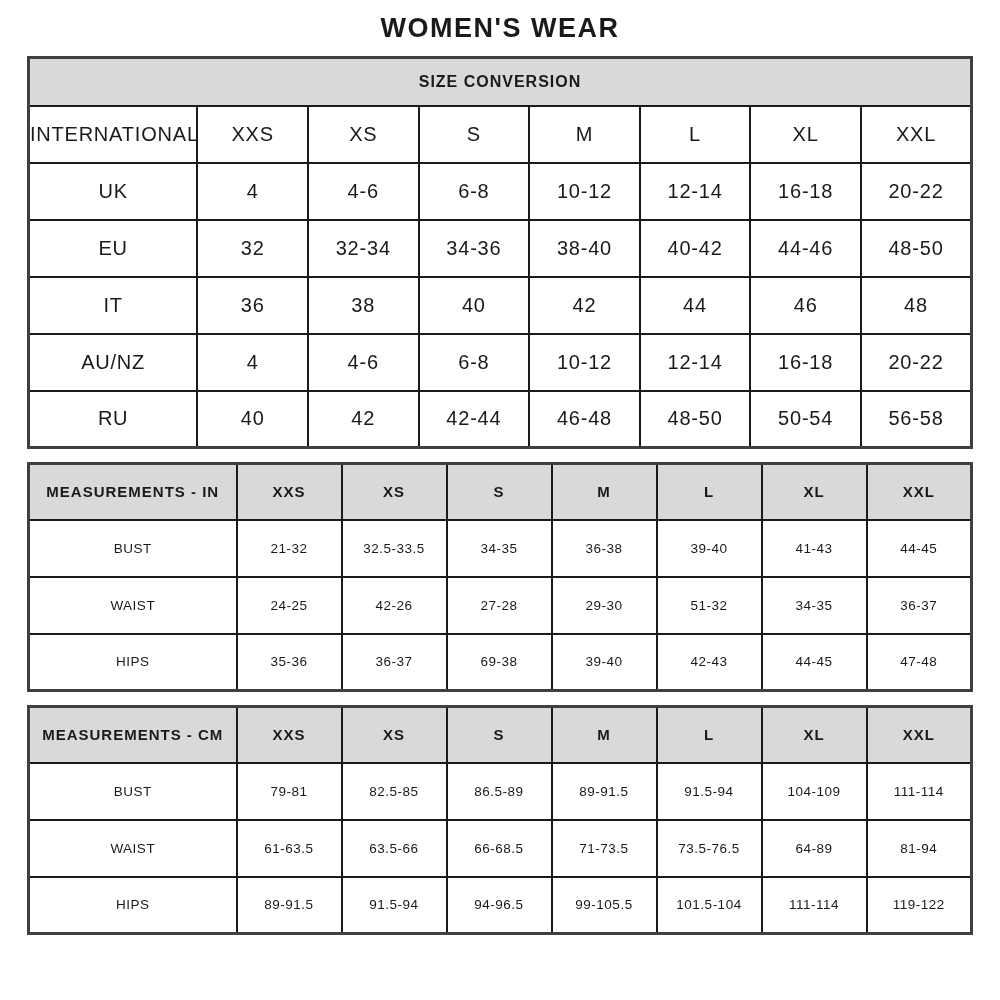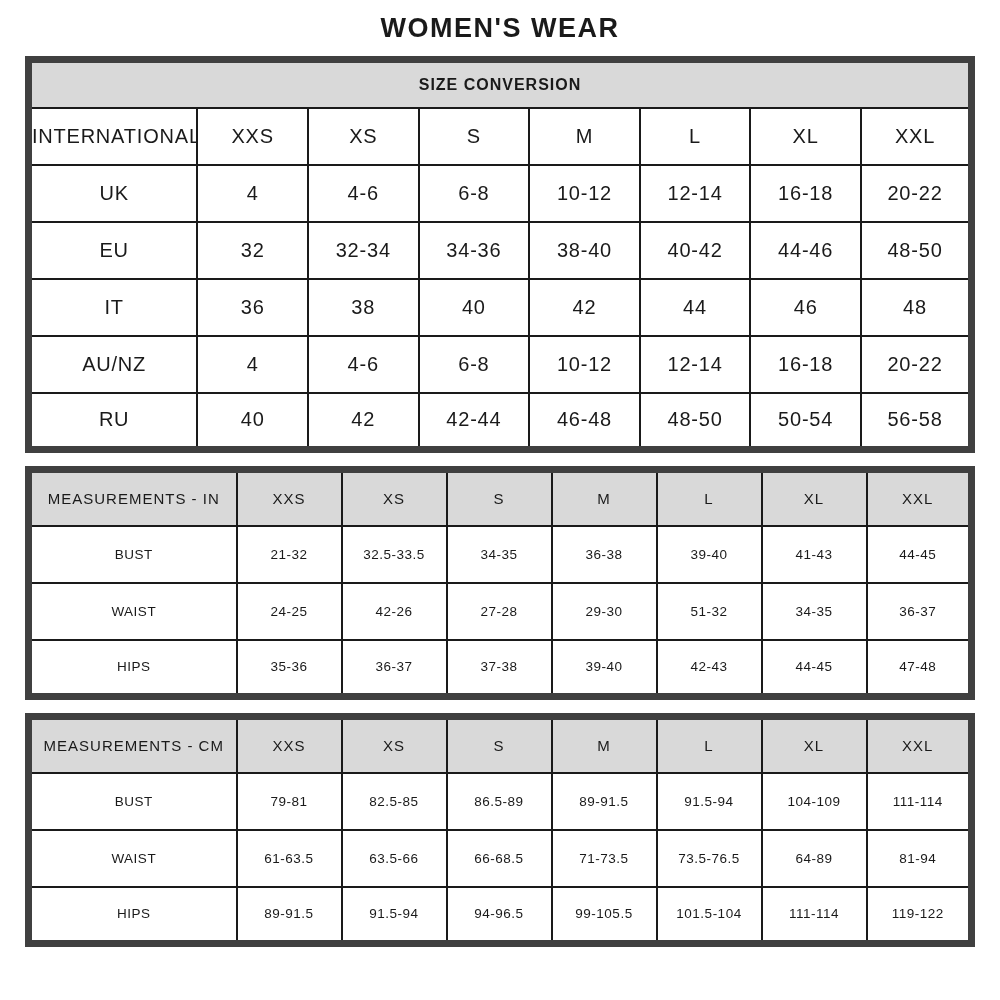--- a/index.html
+++ b/index.html
@@ -22,21 +22,21 @@
     font-weight: 700;
     letter-spacing: 1.5px;
     line-height: 31px;
     margin-bottom: 12px;
   }
   table {
     border-collapse: collapse;
     table-layout: fixed;
     margin: 0 auto 13px auto;
     width: 943px;
-    border: 7px solid #404040;
+    border: 3px solid #404040;
     text-align: center;
   }
   td, th {
     border: 2px solid #1a1a1a;
     text-align: center;
     vertical-align: middle;
     overflow: hidden;
     white-space: nowrap;
   }
   
@@ -53,21 +53,21 @@
     font-weight: 400;
     letter-spacing: 0.8px;
   }
   .size-table col.label-col { width: 169px; }
   .size-table col.size-col  { width: 110.6px; }
   
   .meas-table .head-row td {
     background: #d9d9d9;
     height: 56px;
     font-size: 15px;
-    font-weight: 400;
+    font-weight: 700;
     letter-spacing: 1px;
   }
   .meas-table td {
     height: 57px;
     font-size: 13.5px;
     font-weight: 400;
     letter-spacing: 0.5px;
   }
   .meas-table col.label-col { width: 208px; }
   .meas-table col.size-col  { width: 105px; }
@@ -196,21 +196,21 @@
         <td>27-28</td>
         <td>29-30</td>
         <td>51-32</td>
         <td>34-35</td>
         <td>36-37</td>
       </tr>
       <tr>
         <td>HIPS</td>
         <td>35-36</td>
         <td>36-37</td>
-        <td>37-38</td>
+        <td>69-38</td>
         <td>39-40</td>
         <td>42-43</td>
         <td>44-45</td>
         <td>47-48</td>
       </tr>
     </tbody>
   </table>
 
   <table class="meas-table">
     <colgroup>

